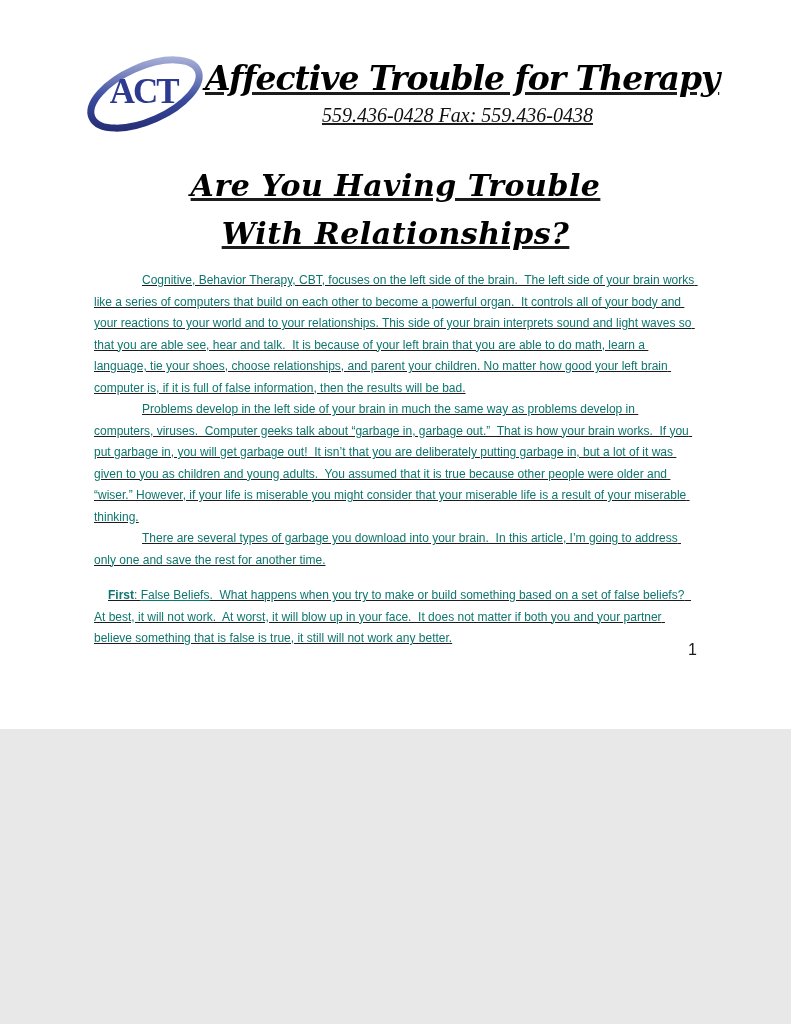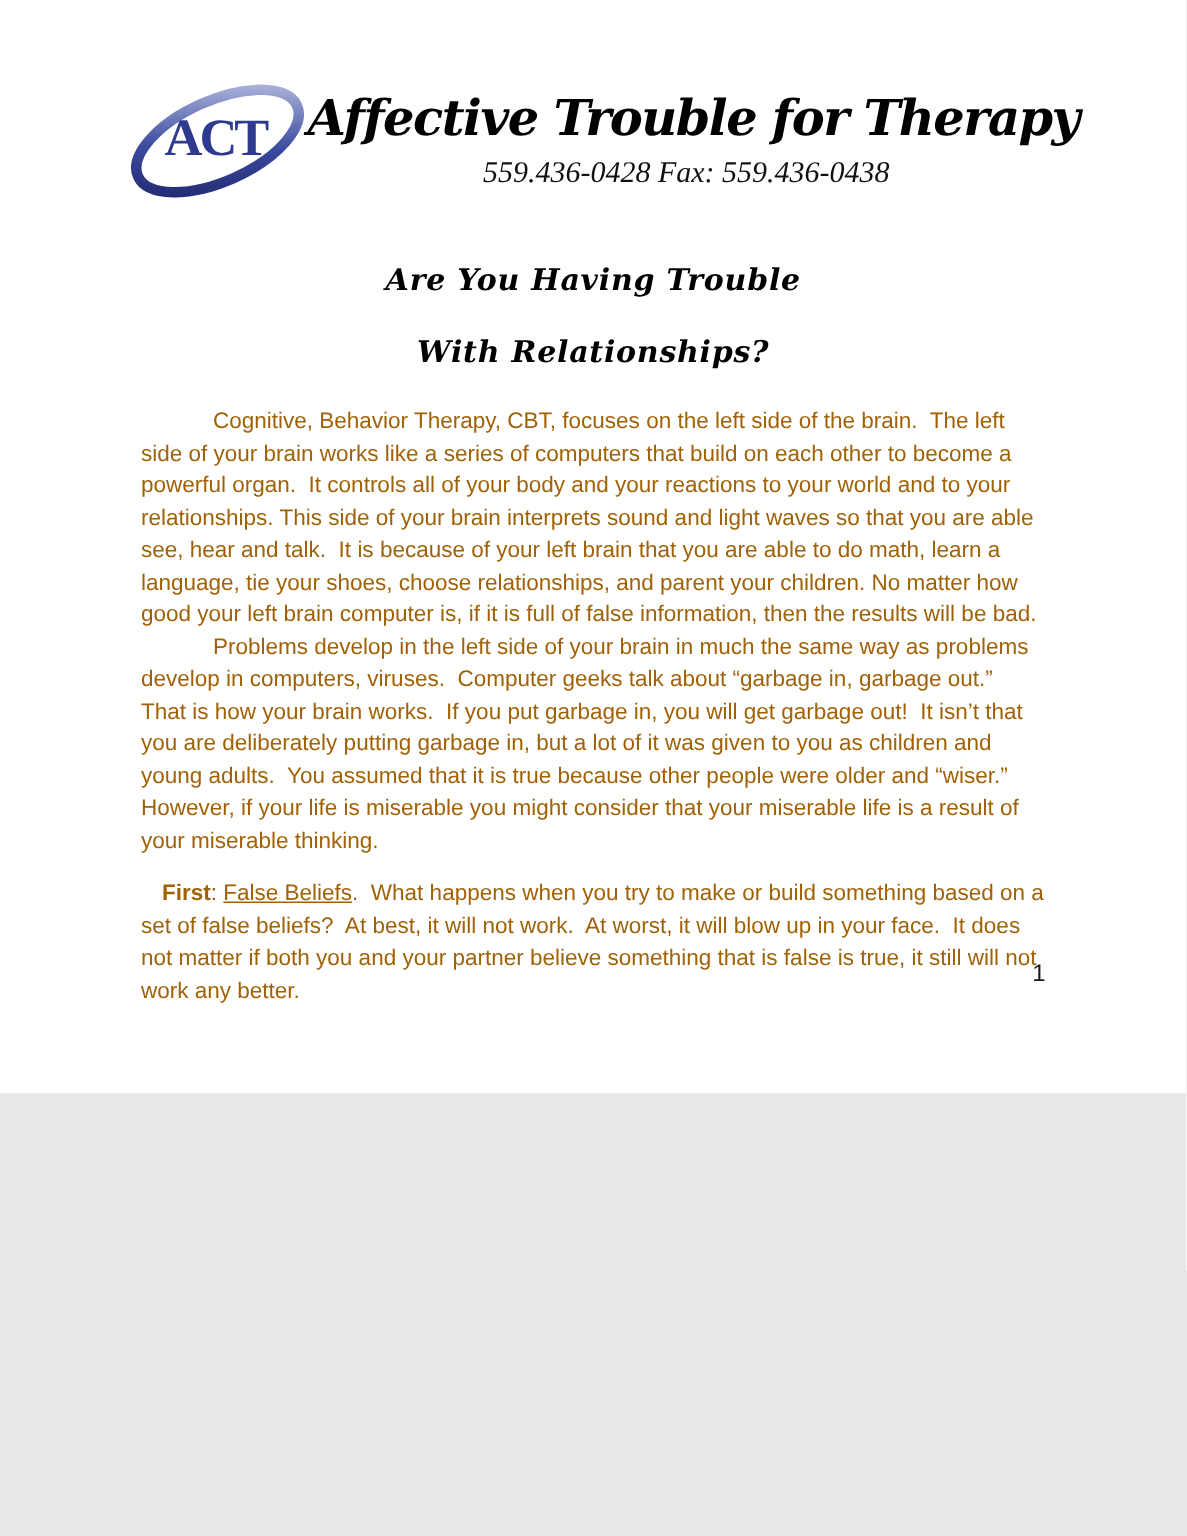--- a/index.html
+++ b/index.html
@@ -1,19 +1,20 @@
 <!DOCTYPE html>
 <html><head>
 <meta charset="utf-8">
 <style>
   html,body{margin:0;padding:0;background:#e8e8e8;}
   .page{
     width:791px;height:729px;background:#ffffff;position:relative;
     margin:0 auto;overflow:hidden;color:#1c1c1c;
     font-family:"Liberation Sans",sans-serif;
+    text-decoration:underline;
   }
   
   .header{display:flex;justify-content:center;align-items:flex-start;padding-top:50px;}
   .logo{position:relative;width:128px;height:88px;flex:0 0 auto;margin-right:-4px;}
   .logo svg{position:absolute;left:0;top:0;width:128px;height:88px;}
   .logo-text{
     position:absolute;left:50%;top:50%;transform:translate(-52%,-54%);
     font-family:"Liberation Serif",serif;font-weight:bold;font-size:35px;
     color:#2d3a8f;letter-spacing:-2px;
   }
@@ -24,25 +25,25 @@
   }
   .address{font-size:16.5px;line-height:20px;margin-top:2px;color:#111;}
   .phone{
     font-family:"Liberation Serif",serif;font-style:italic;
     font-size:20px;line-height:20px;margin-top:1px;color:#111;
   }
   
   .doc-title{
     margin:24px 0 0 0;text-align:center;
     font-family:"DejaVu Serif",serif;font-style:italic;font-weight:bold;
-    font-size:20px;line-height:48px;color:#000;letter-spacing:0.5px;
+    font-size:30px;line-height:48px;color:#000;letter-spacing:0.5px;
   }
   .title-line{display:block;}
   
-  .article{margin:12px 94px 0 94px;font-size:15px;line-height:21.5px;color:#a16207;}
+  .article{margin:12px 94px 0 94px;font-size:12px;line-height:21.5px;color:#0f766e;}
   .para{margin:0;white-space:pre-wrap;}
   .indent{text-indent:48px;}
   .first-point{text-indent:14px;margin-top:14px;}
   .first-point strong{font-weight:bold;}
   .quiz{margin-top:15px;}
   .underline{text-decoration:underline;margin-top:44px;}
   
   .page-number{position:absolute;right:94px;bottom:70px;font-size:16px;color:#1a1a1a;}
 </style>
 </head>
@@ -73,18 +74,19 @@
   </header>
 
   <h1 class="doc-title">
     <span class="title-line">Are You Having Trouble</span>
     <span class="title-line">With Relationships?</span>
   </h1>
 
   <main class="article">
     <p class="para indent">Cognitive, Behavior Therapy, CBT, focuses on the left side of the brain.  The left side of your brain works like a series of computers that build on each other to become a powerful organ.  It controls all of your body and your reactions to your world and to your relationships. This side of your brain interprets sound and light waves so that you are able see, hear and talk.  It is because of your left brain that you are able to do math, learn a language, tie your shoes, choose relationships, and parent your children. No matter how good your left brain computer is, if it is full of false information, then the results will be bad.</p>
     <p class="para indent">Problems develop in the left side of your brain in much the same way as problems develop in computers, viruses.  Computer geeks talk about “garbage in, garbage out.”  That is how your brain works.  If you put garbage in, you will get garbage out!  It isn’t that you are deliberately putting garbage in, but a lot of it was given to you as children and young adults.  You assumed that it is true because other people were older and “wiser.” However, if your life is miserable you might consider that your miserable life is a result of your miserable thinking.</p>
+    <p class="para indent">There are several types of garbage you download into your brain.  In this article, I’m going to address only one and save the rest for another time.</p>
     <p class="para first-point"><strong>First</strong><span>: </span><span class="underline">False Beliefs</span><span>.  What happens when you try to make or build something based on a set of false beliefs?  At best, it will not work.  At worst, it will blow up in your face.  It does not matter if both you and your partner believe something that is false is true, it still will not work any better.</span></p>
   </main>
 
   <div class="page-number">1</div>
 
 </div>
 
 </body></html>

